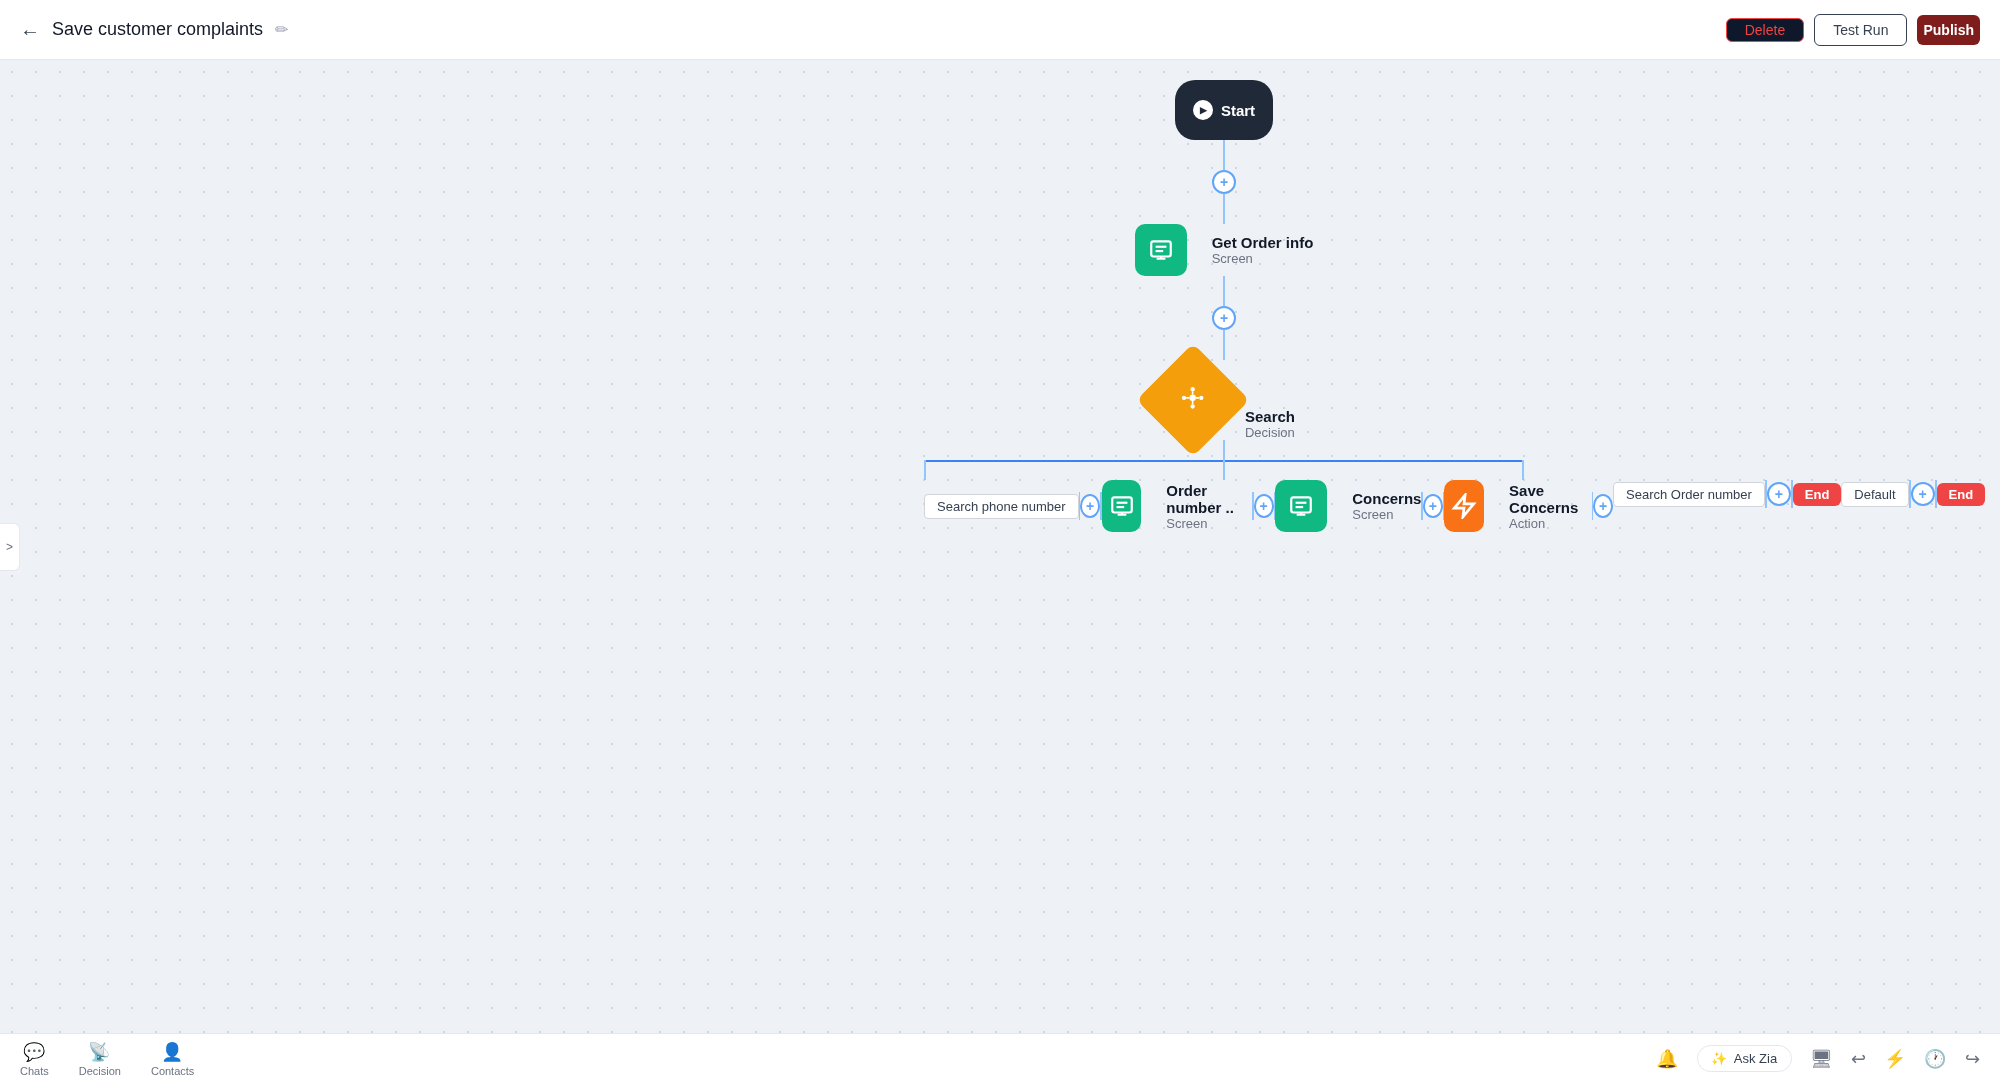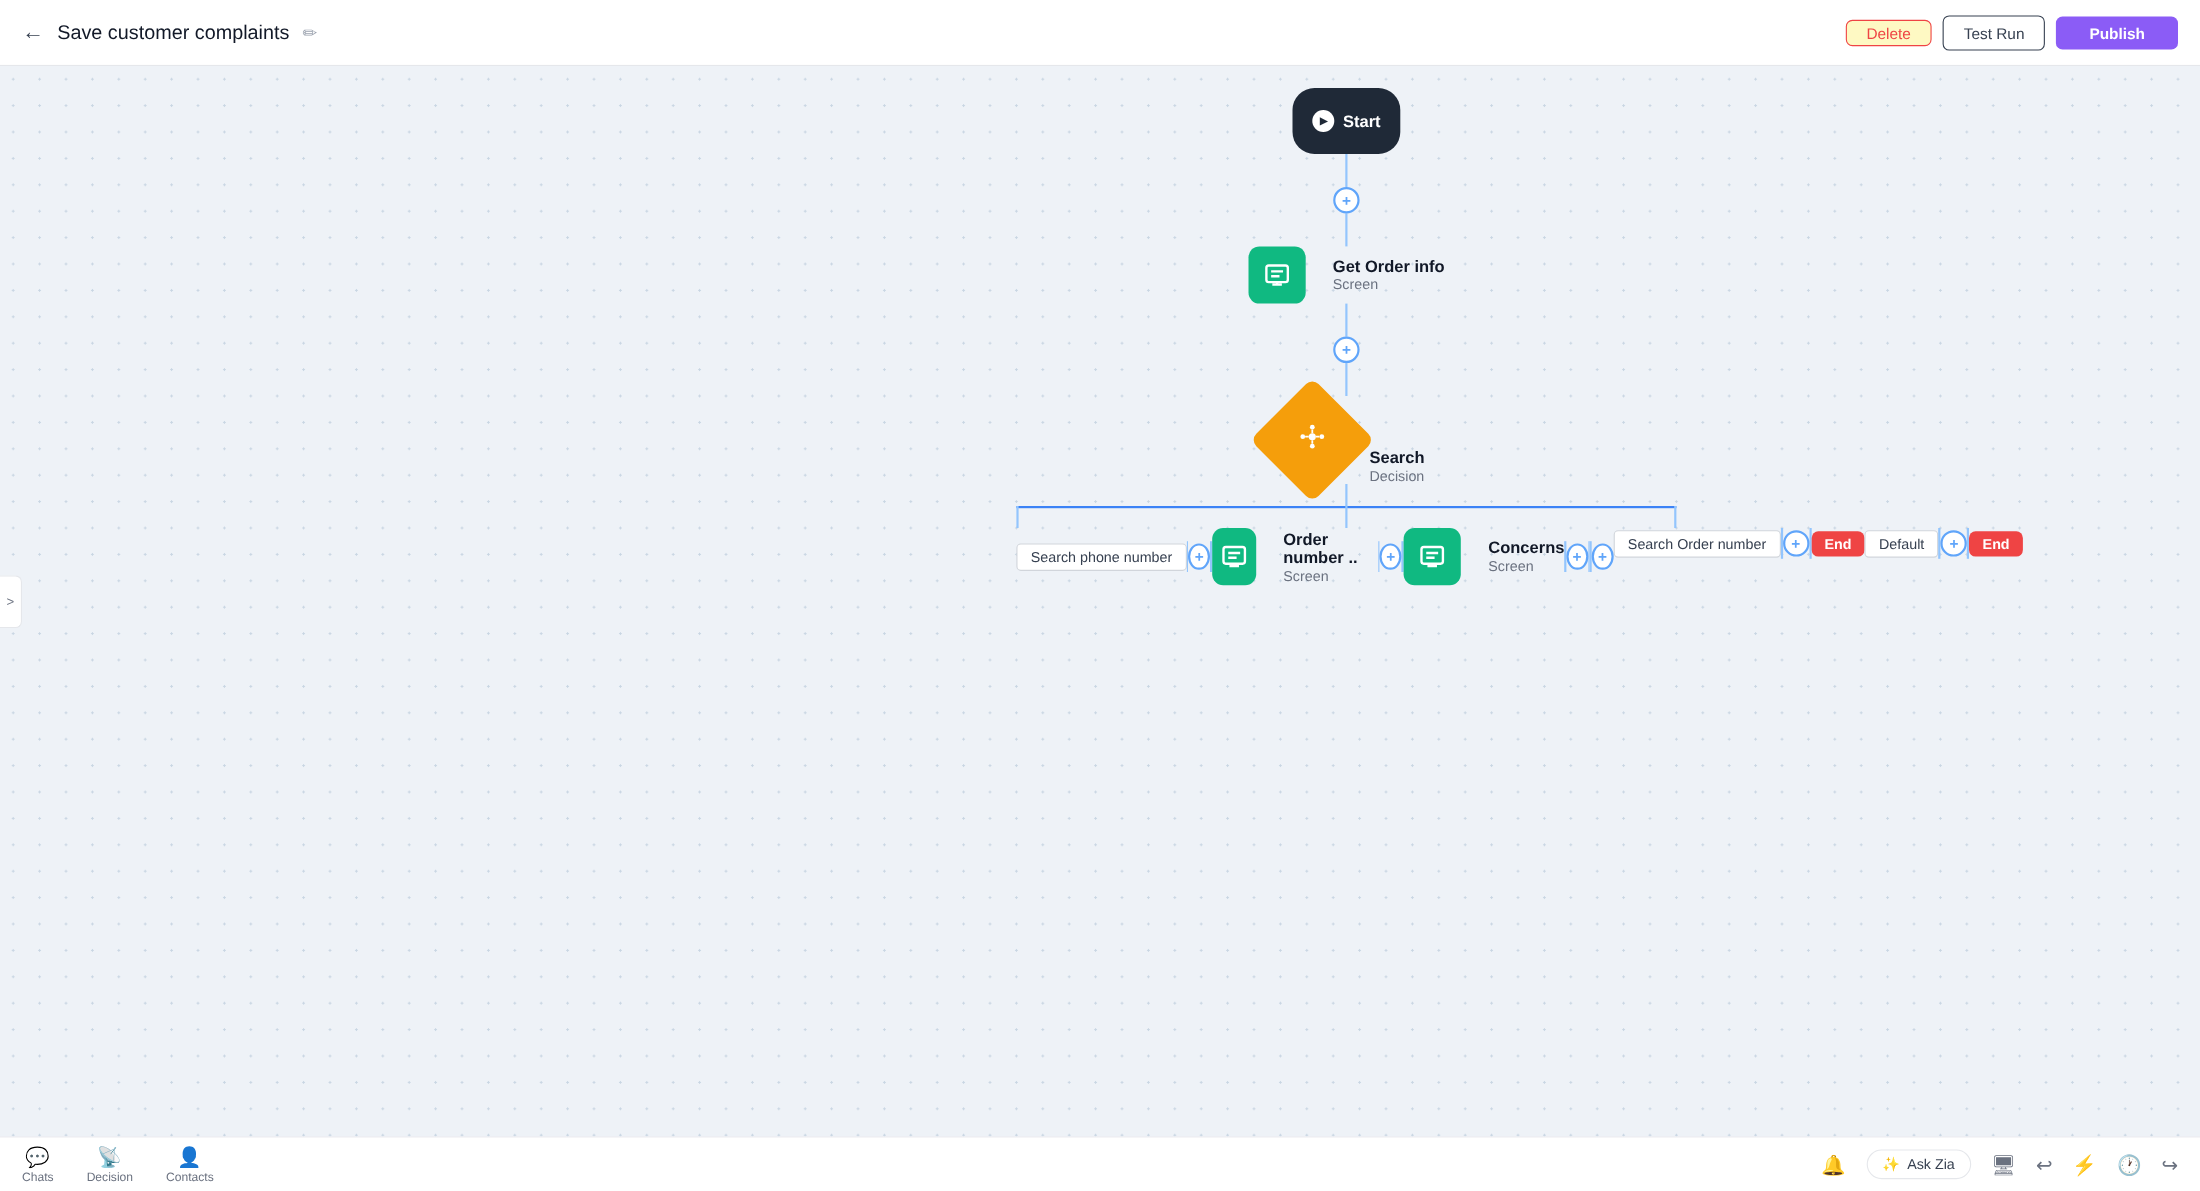--- a/index.html
+++ b/index.html
@@ -46,41 +46,41 @@
       font-size: 16px;
     }
     .header-right {
       display: flex;
       align-items: center;
       gap: 10px;
     }
     .btn-delete {
       padding: 3px 18px;
       border: 1.5px solid #ef4444;
-      background: #fef9c3;
+      background: #0f172a;
       color: #ef4444;
       border-radius: 6px;
       font-size: 14px;
       font-weight: 500;
       cursor: pointer;
     }
     .btn-test-run {
       padding: 7px 18px;
       border: 1.5px solid #374151;
       background: #fff;
       color: #374151;
       border-radius: 6px;
       font-size: 14px;
       font-weight: 500;
       cursor: pointer;
     }
     .btn-publish {
-      padding: 7px 30px;
+      padding: 7px 6px;
       border: none;
-      background: #8b5cf6;
+      background: #7f1d1d;
       color: #fff;
       border-radius: 6px;
       font-size: 14px;
       font-weight: 600;
       cursor: pointer;
     }
 
     
     .canvas-area {
       flex: 1;
@@ -461,20 +461,31 @@
             </div>
             <div class="node-label">
               <span class="node-label-title">Concerns</span>
               <span class="node-label-sub">Screen</span>
             </div>
           </div>
           <div class="v-line" style="height:28px;"></div>
           <div class="plus-circle">+</div>
           <div class="v-line" style="height:28px;"></div>
 
+          <div class="screen-node">
+            <div class="action-icon-box">
+              <svg width="26" height="26" viewBox="0 0 24 24" fill="none" stroke="white" stroke-width="2.5">
+                <polygon points="13,2 3,14 12,14 11,22 21,10 12,10"></polygon>
+              </svg>
+            </div>
+            <div class="node-label">
+              <span class="node-label-title">Save Concerns</span>
+              <span class="node-label-sub">Action</span>
+            </div>
+          </div>
           <div class="v-line" style="height:28px;"></div>
           <div class="plus-circle">+</div>
         </div>
 
         <div class="branch-col" style="margin-top:0;">
           <div class="branch-label">Search Order number</div>
           <div class="v-line" style="height:28px;"></div>
           <div class="plus-circle">+</div>
           <div class="v-line" style="height:28px;"></div>
           <div class="end-node">End</div>

